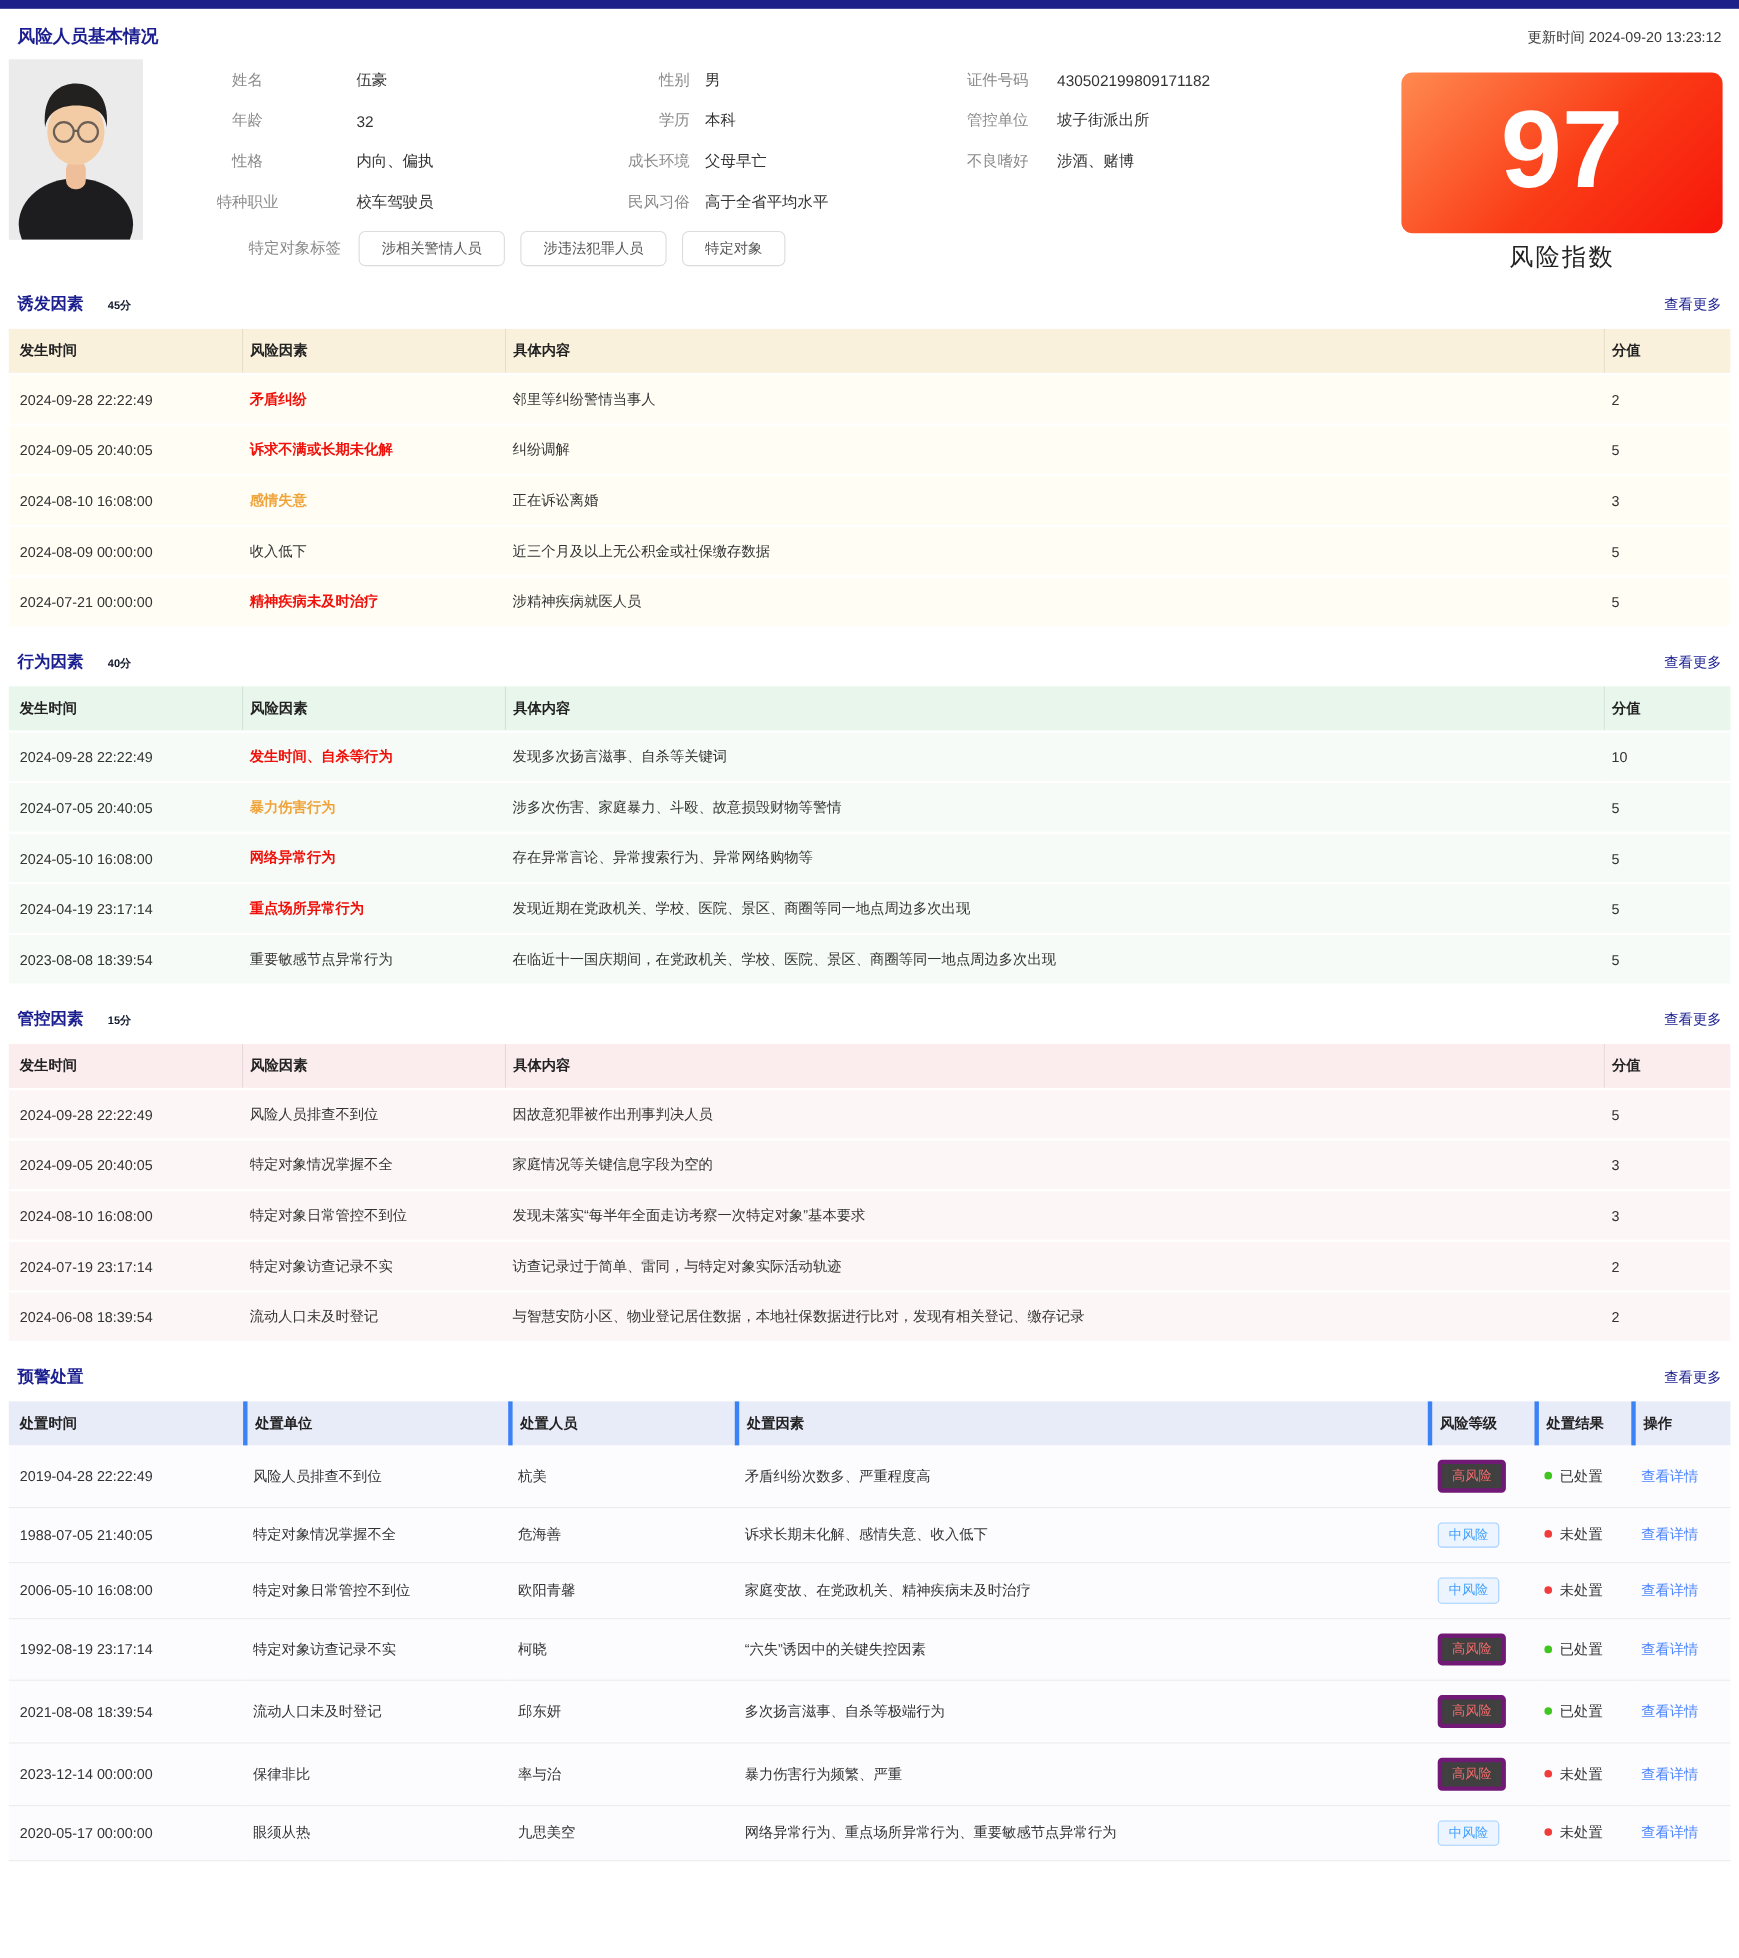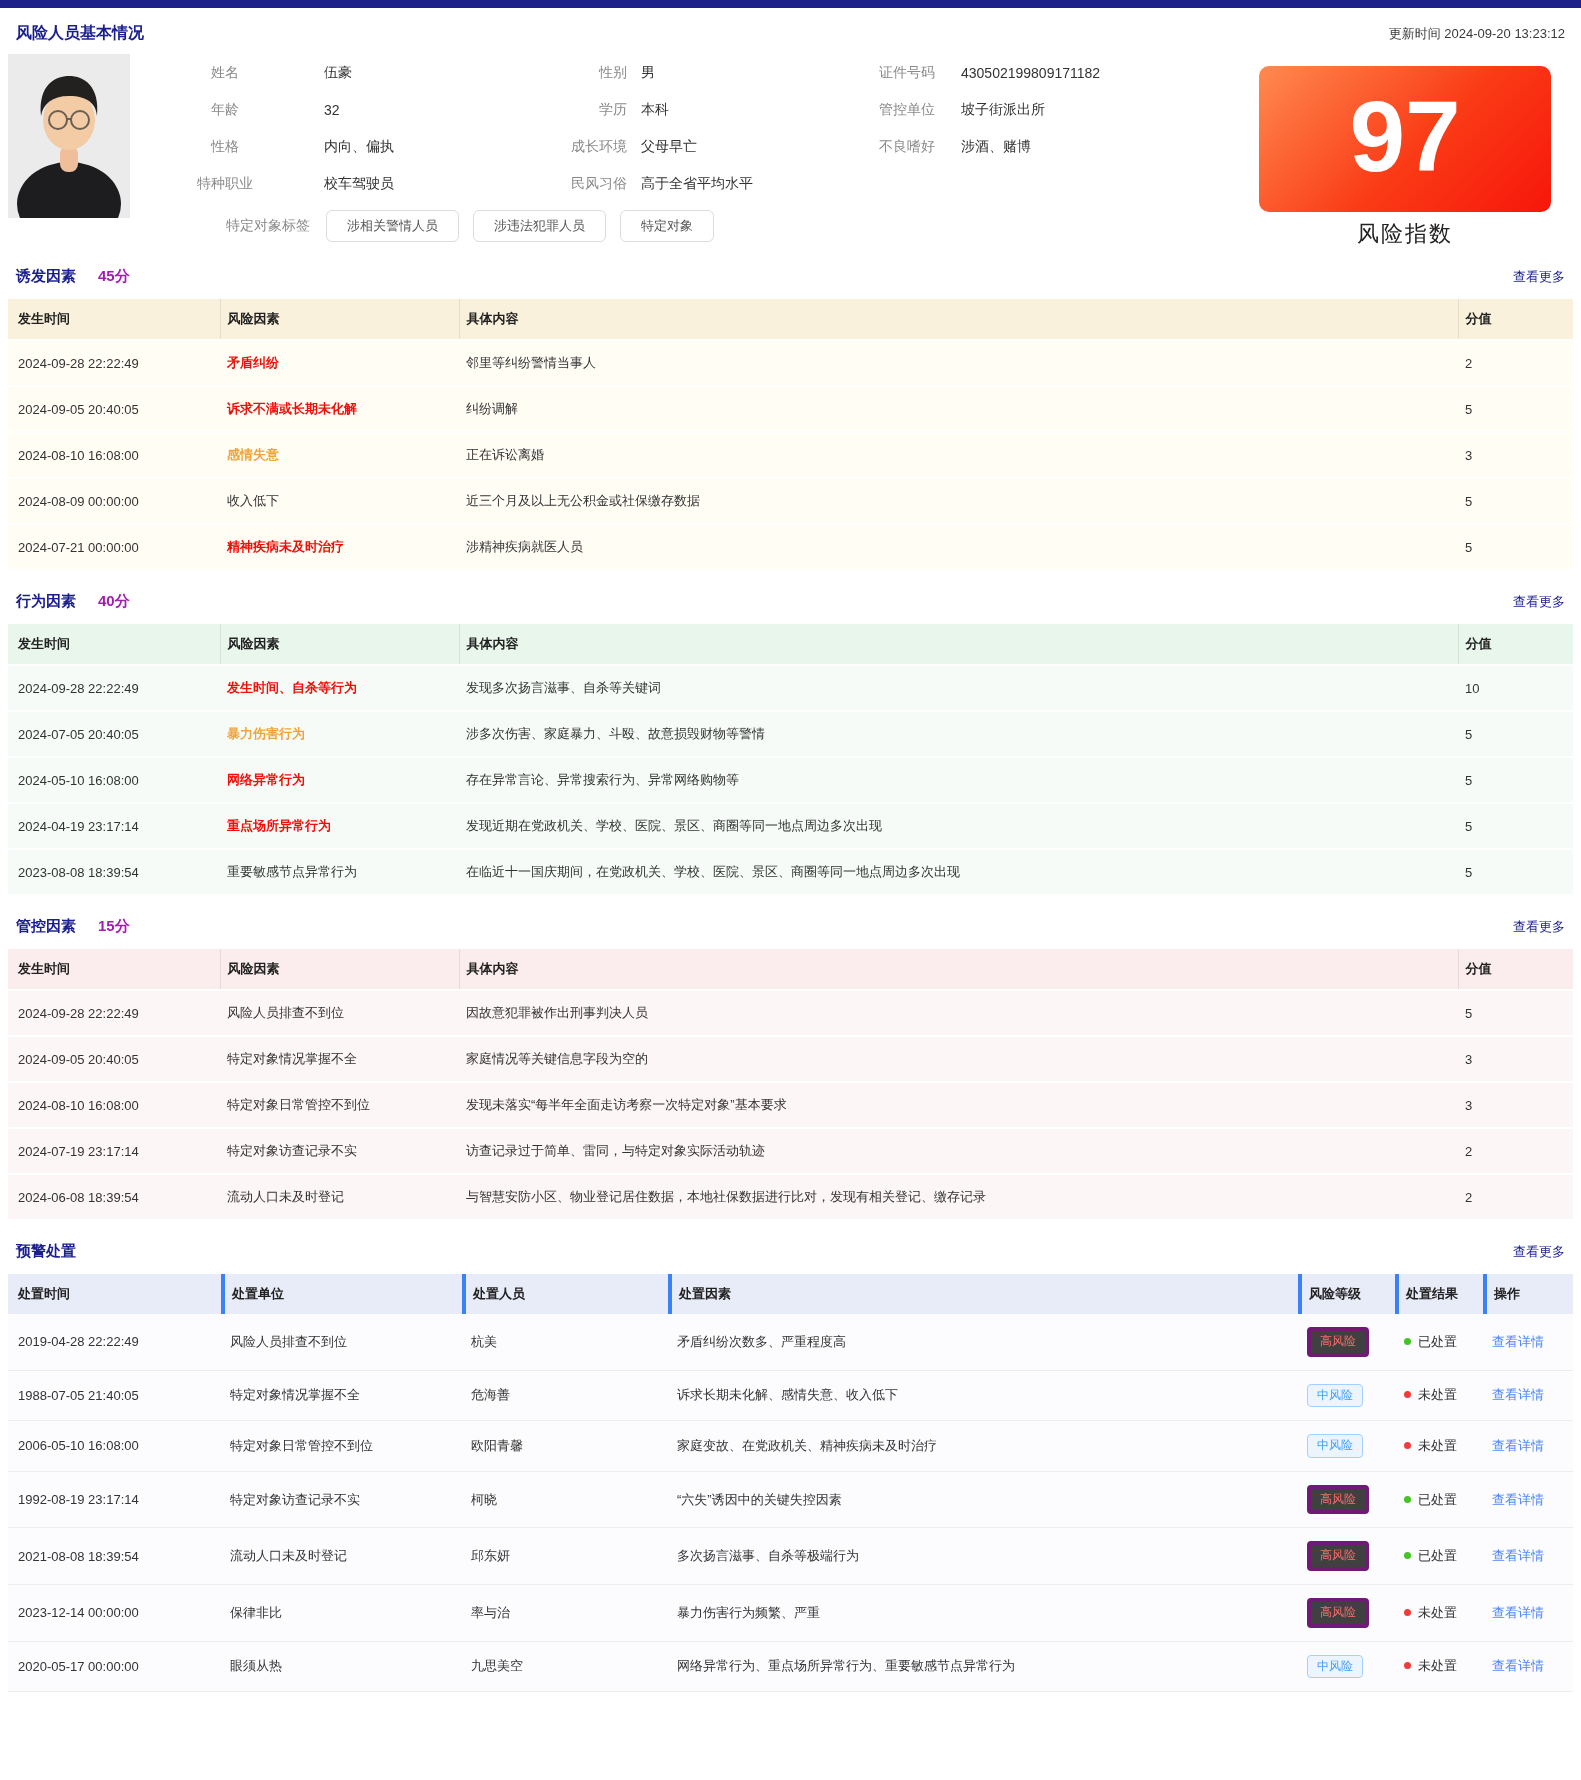--- a/index.html
+++ b/index.html
@@ -30,33 +30,33 @@
   .val { margin-left:14px; color:#333; font-size:14px; }
   .col3 .val { margin-left:26px; }
   .tags-row { position:absolute; left:140px; top:156px; display:flex; align-items:center; }
   .tags-row .lbl { width:170px; }
   .tag {
     margin-left:16px; padding:6px 20px; border:1px solid #DCDCDC; border-radius:6px;
     color:#555; font-size:13px; background:#fff; cursor:pointer;
   }
   .tag + .tag { margin-left:14px; }
 
-  .risk-box { position:absolute; top:12px; right:30px; width:292px; text-align:center; }
+  .risk-box { position:absolute; top:12px; right:15px; width:292px; text-align:center; }
   .risk-card {
     width:292px; height:146px; border-radius:10px;
     background:linear-gradient(135deg,#FF8A50 0%,#FA3B16 55%,#F7160A 100%);
     color:#fff; font-size:100px; font-weight:bold; line-height:140px;
   }
   .risk-label { margin-top:7px; font-size:22px; color:#222; letter-spacing:2px; }
 
   
   .section { margin-top:21px; }
   .sec-head { display:flex; align-items:baseline; margin:0 16px; }
   .sec-title { color:#1A1E8F; font-size:15px; font-weight:bold; }
-  .sec-score { color:#a21caf; font-size:15px; font-weight:bold; margin-left:22px; }
+  .sec-score { color:#0f172a; font-size:10px; font-weight:bold; margin-left:22px; }
   .more { margin-left:auto; color:#1A1E8F; font-size:13px; cursor:pointer; text-decoration:none; }
 
   table { border-collapse:collapse; table-layout:fixed; width:1565px; margin:13px 8px 0 8px; }
   th { text-align:left; font-size:13px; font-weight:bold; color:#222; padding:11px 6px 11px 7px; }
   td { font-size:13px; color:#333; padding:13px 6px 13px 7px; }
   th:first-child, td:first-child { padding-left:10px; }
 
   
   .ftable col.c1 { width:212px; } .ftable col.c2 { width:239px; }
   .ftable col.c3 { width:999px; } .ftable col.c4 { width:115px; }

